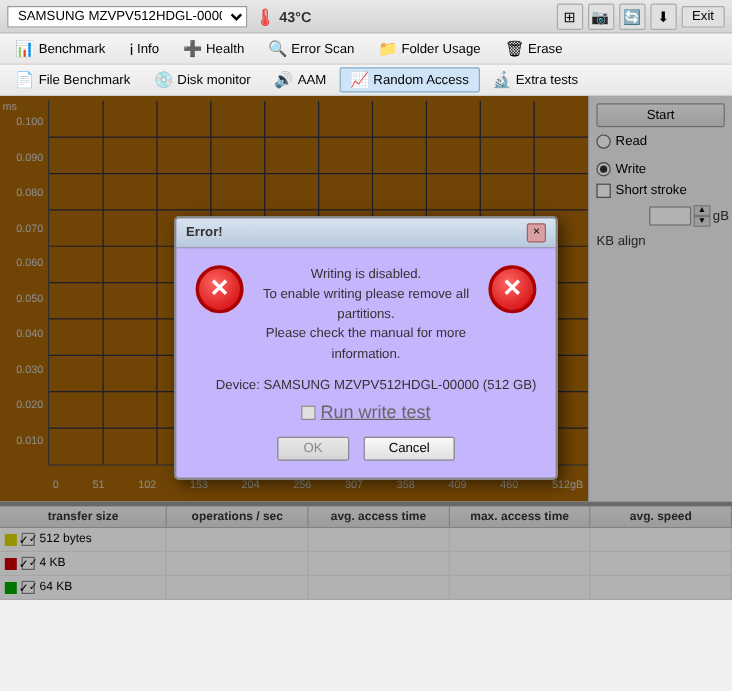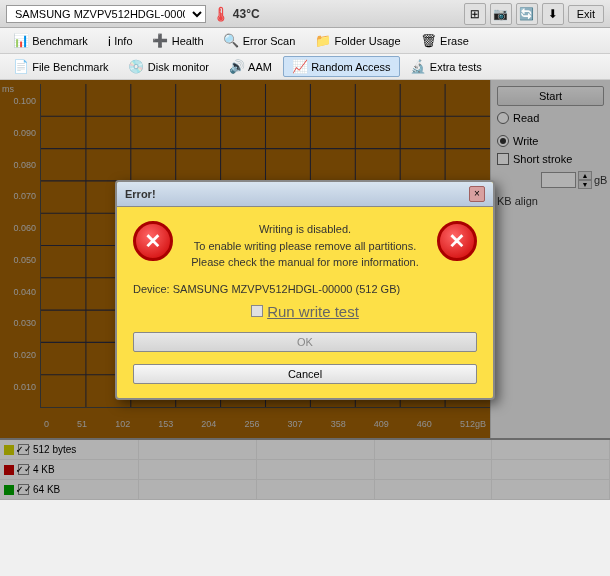--- a/index.html
+++ b/index.html
@@ -336,24 +336,24 @@
     .dialog-overlay {
       position: absolute;
       top: 0; left: 0; right: 0; bottom: 0;
       background: rgba(0,0,0,0.3);
       display: flex;
       align-items: center;
       justify-content: center;
       z-index: 100;
     }
     .dialog-box {
-      background: #fde047;
+      background: #c4b5fd;
       border: 2px solid #888;
       border-radius: 4px;
-      width: 380px;
+      width: 320px;
       box-shadow: 4px 4px 12px rgba(0,0,0,0.5);
     }
     .dialog-title-bar {
       background: linear-gradient(to bottom, #d8e4f0, #b8c8dc);
       padding: 4px 8px;
       display: flex;
       align-items: center;
       justify-content: space-between;
       border-bottom: 1px solid #888;
       border-radius: 2px 2px 0 0;
@@ -412,21 +412,21 @@
       flex-shrink: 0;
     }
     .dialog-text {
       flex: 1;
       font-size: 11px;
       line-height: 1.5;
       text-align: center;
       color: #333;
     }
     .dialog-device {
-      text-align: left;
+      text-align: right;
       font-size: 11px;
       color: #333;
       margin-bottom: 8px;
     }
     .dialog-checkbox-row {
       display: flex;
       align-items: center;
       justify-content: center;
       gap: 4px;
       margin-bottom: 12px;
@@ -439,21 +439,20 @@
     }
     .dialog-checkbox-label {
       font-size: 15px;
       color: #666;
       text-decoration: underline;
     }
     .dialog-buttons {
       display: flex;
       justify-content: center;
       gap: 12px;
-      flex-direction: column;
     }
     .dialog-btn {
       padding: 3px 20px;
       border: 1px solid #888;
       background: linear-gradient(to bottom, #f8f8f8, #e0e0e0);
       cursor: pointer;
       font-size: 11px;
       border-radius: 2px;
       min-width: 60px;
       text-align: center;
@@ -617,20 +616,27 @@
           <div class="spin-btn">▼</div>
         </div>
         <span class="kb-align">gB</span>
       </div>
 
       <span class="kb-align">KB align</span>
     </div>
   </div>
 
   <div style="background: white; border-top: 2px solid #999;">
+    <div class="table-header">
+      <div class="th-cell">transfer size</div>
+      <div class="th-cell">operations / sec</div>
+      <div class="th-cell">avg. access time</div>
+      <div class="th-cell">max. access time</div>
+      <div class="th-cell">avg. speed</div>
+    </div>
     <div class="table-rows">
       <div class="table-row-item">
         <div class="td-cell">
           <span class="legend-color" style="background: #d4d400;"></span>
           <div class="legend-checkbox checked">✓</div>
           <span>512 bytes</span>
         </div>
         <div class="td-cell"></div>
         <div class="td-cell"></div>
         <div class="td-cell"></div>

